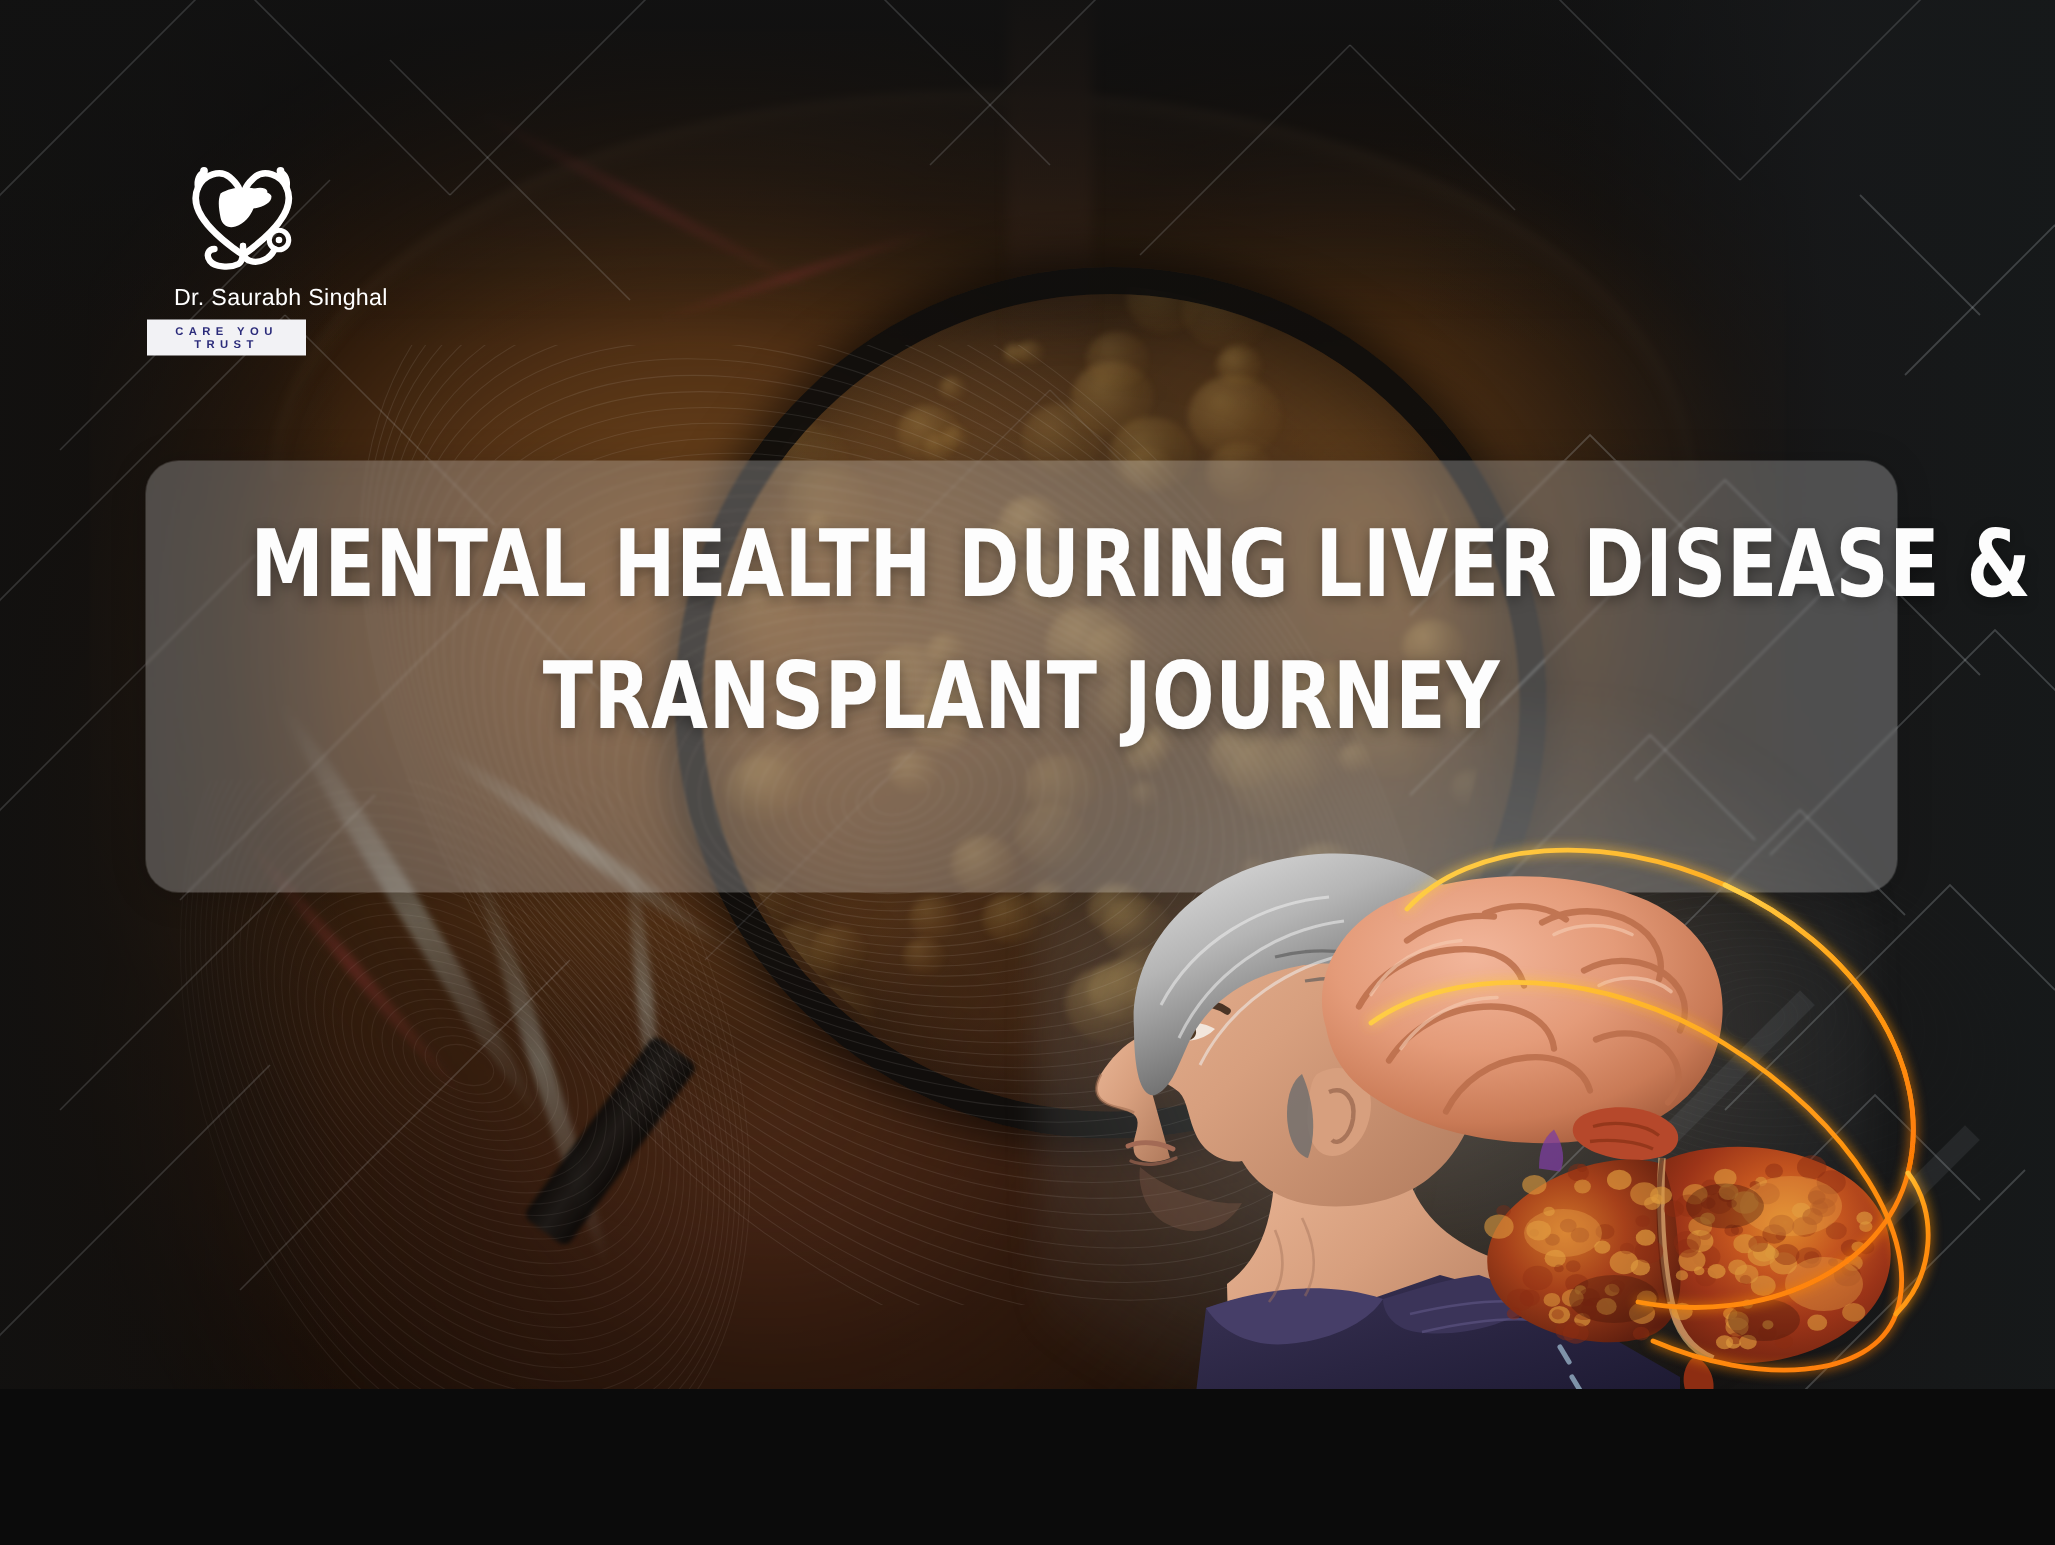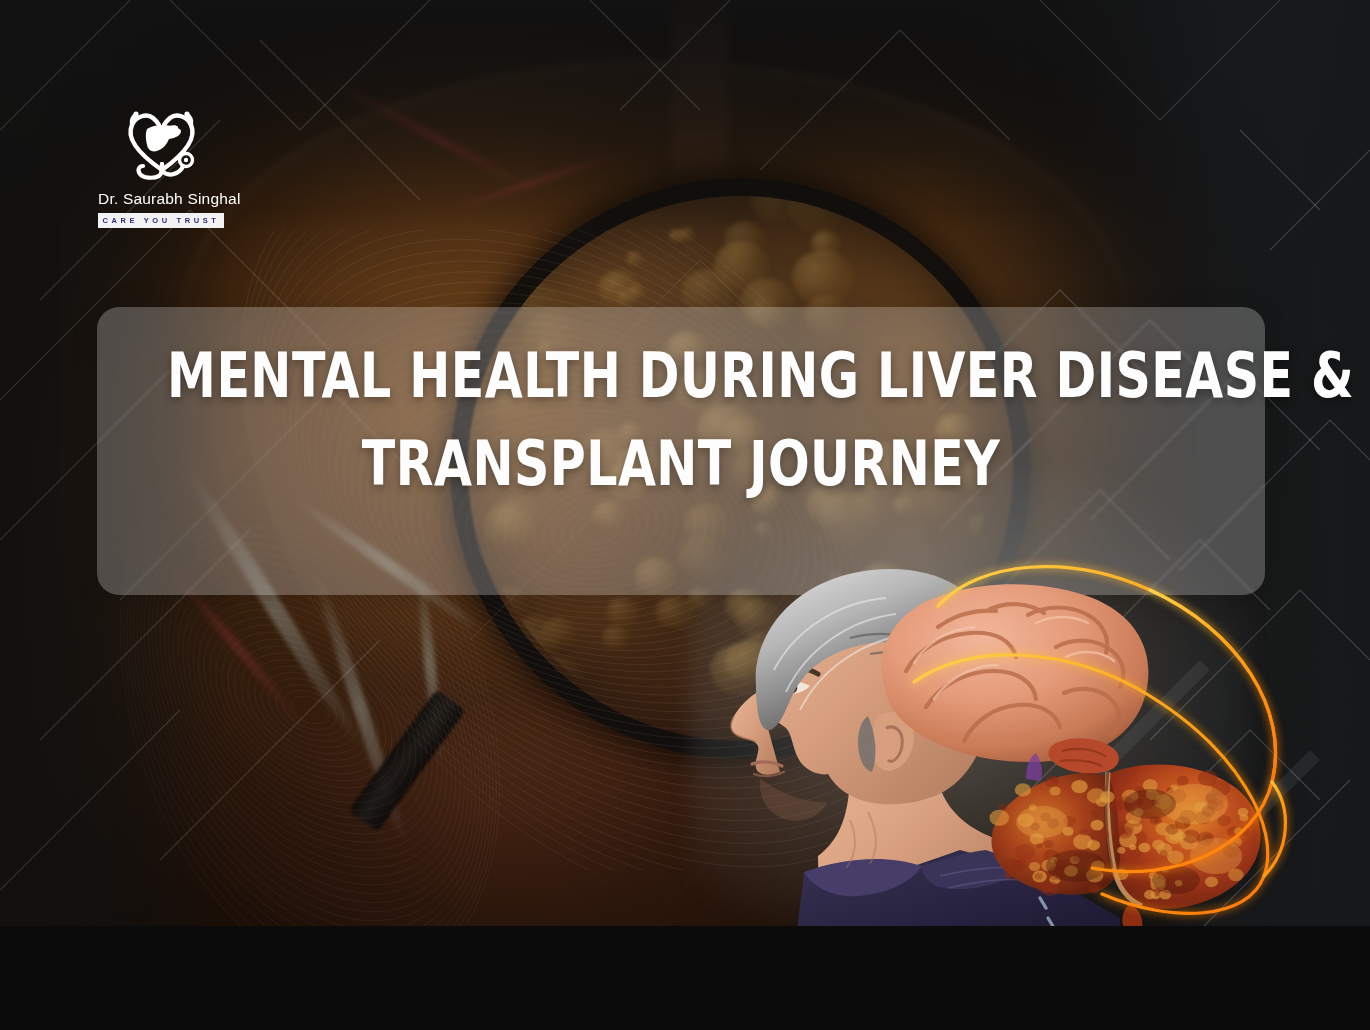--- a/index.html
+++ b/index.html
@@ -112,28 +112,28 @@
     position:absolute;left:690px;top:470px;width:560px;height:470px;
     background:radial-gradient(ellipse at 45% 50%, rgba(150,158,160,.42), rgba(120,128,130,.18) 55%, rgba(0,0,0,0) 80%);
     filter:blur(10px);
   }
 
   
   .logo{position:absolute;left:98px;top:104px;width:128px;text-align:center;}
   .logo-mark{width:86px;height:78px;margin:0 auto;display:block;}
   .logo-name{
     color:#fff;font-size:15.5px;letter-spacing:.2px;
-    margin-top:8px;white-space:nowrap;font-weight:400;
+    margin-top:8px;white-space:nowrap;font-weight:400;margin-left:18px;
   }
   .logo-tag{
     margin-top:5px;background:#f2f2f5;
     padding:3px 0 3px 0;
     font-size:7.5px;font-weight:700;letter-spacing:3.6px;
     color:#2b2b7a;text-align:center;
-    width:126px;
+    width:106px;
   }
 
   
   .title-panel{
     position:absolute;left:97px;top:307px;width:1168px;height:288px;
     border-radius:22px;
     background:rgba(210,210,210,.30);
     backdrop-filter:blur(1px);
     box-shadow:0 2px 24px rgba(0,0,0,.18);
   }

